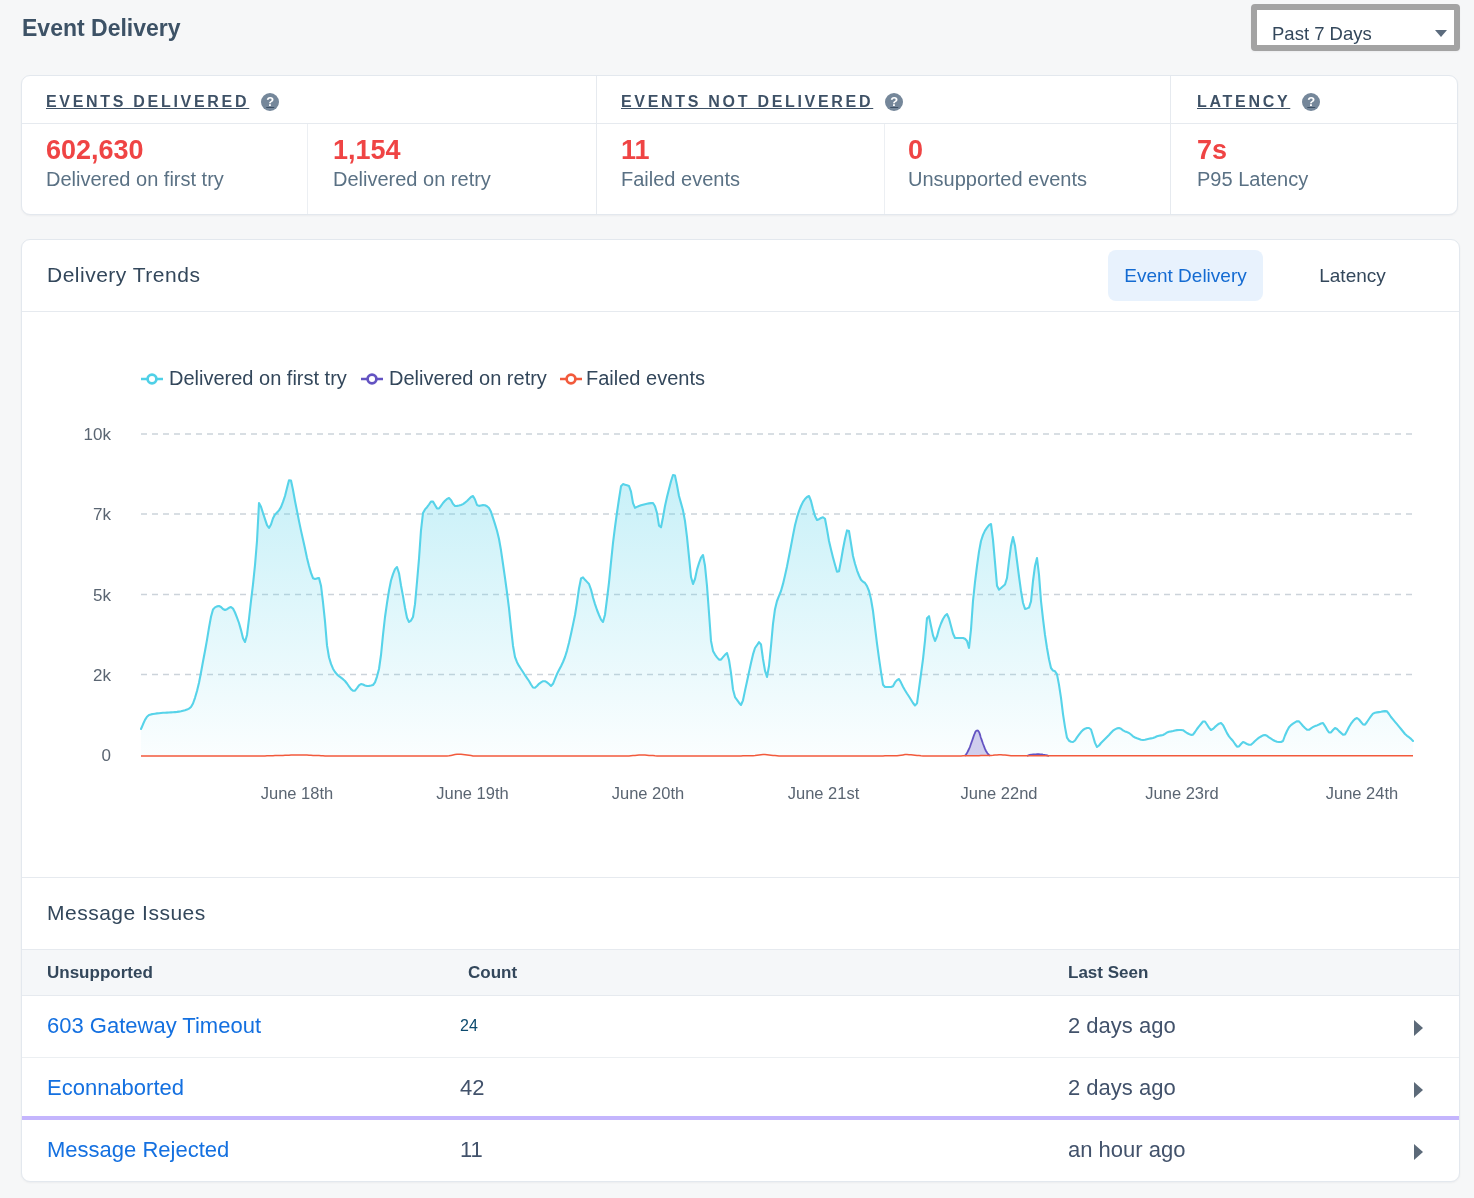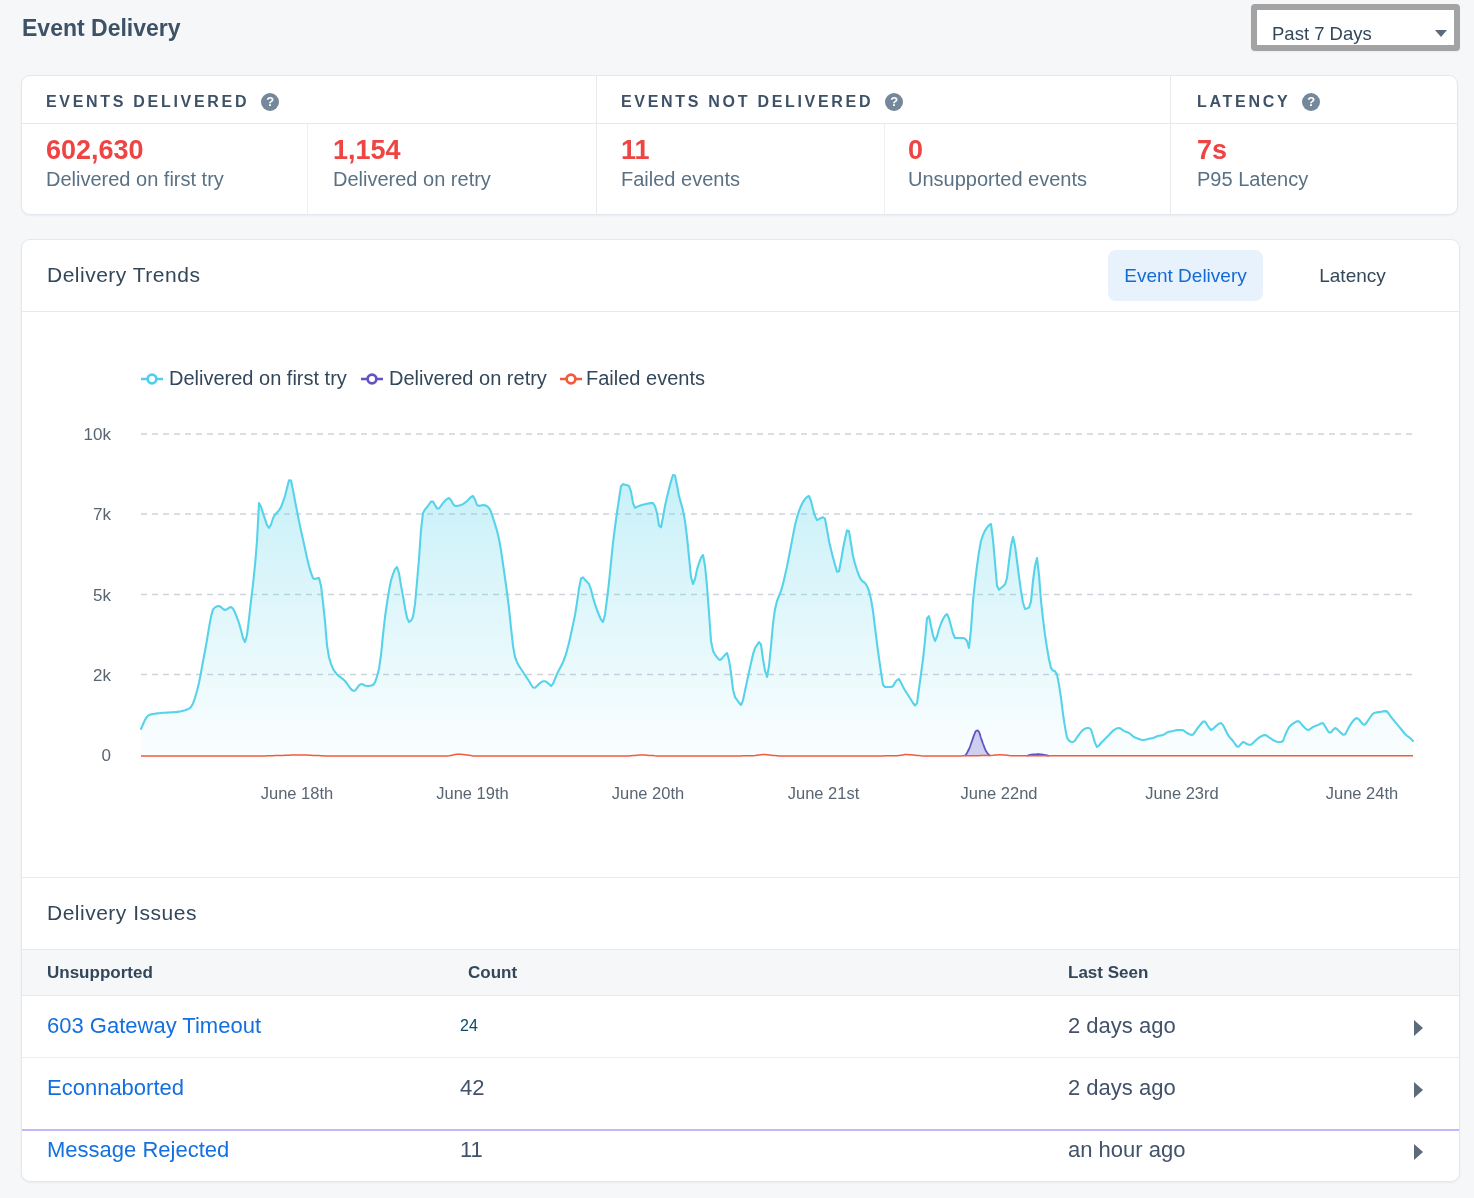--- a/index.html
+++ b/index.html
@@ -2,21 +2,21 @@
 <html><head>
 <meta charset="utf-8">
 <style>
 * { margin:0; padding:0; box-sizing:border-box; }
 html,body { width:1474px; height:1198px; background:#f6f7f8; font-family:"Liberation Sans",sans-serif; overflow:hidden; }
 .abs { position:absolute; }
 #page { position:relative; width:1474px; height:1198px; }
 .card { position:absolute; background:#fff; border:1px solid #e3e8ee; border-radius:9px; box-shadow:0 1px 2px rgba(33,43,54,.05); }
 .vline { position:absolute; width:1px; background:#e6eaef; }
 .hline { position:absolute; height:1px; background:#e6eaef; }
-.seclabel { font-size:16px; font-weight:700; letter-spacing:2.7px; color:#3e5166; display:flex; align-items:flex-start; }
+.seclabel { font-size:16px; font-weight:700; letter-spacing:2.7px; color:#3e5166; display:flex; align-items:flex-start;text-decoration:underline; }
 .qicon { display:inline-block; width:18px; height:18px; border-radius:50%; background:#75879a; color:#fff; font-size:13px; font-weight:700; text-align:center; line-height:18px; letter-spacing:0; margin-left:12px; }
 .statval { font-size:27px; font-weight:700; color:#ef4444; line-height:27px; }
 .statsub { font-size:20px; line-height:21px; color:#5a7184; margin-top:5px; }
 </style>
 </head>
 <body>
 <div id="page">
 
   <div class="abs" style="left:22px; top:15px; font-size:23px; font-weight:700; color:#3d5266;">Event Delivery</div>
 
@@ -107,32 +107,32 @@
       </g>
 
       <path d="M119.0 418.0L121.0 413.3L123.0 408.9L125.0 405.7L127.0 404.0L129.0 403.4L131.0 403.0L133.0 402.7L135.0 402.4L137.0 402.2L139.0 402.0L141.0 401.8L143.0 401.7L145.0 401.6L147.0 401.5L149.0 401.4L151.0 401.3L153.0 401.1L155.0 400.9L157.0 400.6L159.0 400.3L161.0 399.8L163.0 399.3L165.0 398.6L167.0 397.6L169.0 396.0L171.0 392.5L173.0 386.8L175.0 380.0L177.0 371.7L179.0 361.5L181.0 350.5L183.0 340.0L185.0 328.9L187.0 316.7L189.0 305.8L191.0 298.5L193.0 296.4L195.0 295.4L197.0 295.0L199.0 296.0L201.0 298.0L203.0 299.0L205.0 298.2L207.0 296.8L209.0 296.0L211.0 297.6L213.0 301.5L215.0 306.7L217.0 312.0L219.0 319.1L221.0 327.2L223.0 331.0L225.0 324.0L227.0 307.8L229.0 290.0L231.0 273.4L233.0 254.2L235.0 230.0L237.0 192.0L239.0 195.8L241.0 202.0L243.0 208.1L245.0 214.2L247.0 217.0L249.0 213.5L251.0 207.3L253.0 203.6L255.0 201.5L257.0 199.4L259.0 196.1L261.0 190.9L263.0 185.0L265.0 176.9L267.0 169.3L269.0 169.5L271.0 178.9L273.0 190.0L275.0 199.9L277.0 210.1L279.0 219.6L281.0 228.6L283.0 237.6L285.0 247.0L287.0 255.0L289.0 261.9L291.0 267.2L293.0 267.9L295.0 267.4L297.0 267.0L299.0 274.7L301.0 291.3L303.0 310.3L305.0 334.4L307.0 346.2L309.0 352.9L311.0 357.7L313.0 361.0L315.0 363.4L317.0 365.2L319.0 366.7L321.0 368.2L323.0 370.0L325.0 372.5L327.0 375.4L329.0 378.1L331.0 379.8L333.0 379.6L335.0 377.2L337.0 374.4L339.0 373.0L341.0 373.5L343.0 374.5L345.0 375.0L347.0 374.9L349.0 374.5L351.0 374.0L353.0 371.4L355.0 365.6L357.0 358.0L359.0 344.0L361.0 323.8L363.0 306.0L365.0 292.2L367.0 279.5L369.0 269.5L371.0 263.1L373.0 258.1L375.0 256.0L377.0 262.2L379.0 274.5L381.0 285.1L383.0 296.7L385.0 306.7L387.0 311.0L389.0 309.6L391.0 306.0L393.0 293.2L395.0 271.0L397.0 247.8L399.0 219.3L401.0 202.0L403.0 198.4L405.0 196.2L407.0 193.5L409.0 190.5L411.0 190.6L413.0 194.0L415.0 197.4L417.0 197.5L419.0 194.8L421.0 192.0L423.0 189.8L425.0 187.9L427.0 187.0L429.0 189.1L431.0 192.9L433.0 195.0L435.0 194.9L437.0 194.5L439.0 194.0L441.0 193.1L443.0 191.6L445.0 190.0L447.0 188.0L449.0 186.0L451.0 185.0L453.0 188.5L455.0 194.0L457.0 194.9L459.0 194.5L461.0 194.1L463.0 194.2L465.0 195.2L467.0 197.0L469.0 200.8L471.0 206.9L473.0 213.1L475.0 219.8L477.0 228.0L479.0 239.3L481.0 253.0L483.0 266.9L485.0 281.5L487.0 297.4L489.0 316.6L491.0 334.7L493.0 346.0L495.0 351.2L497.0 354.9L499.0 358.0L501.0 361.0L503.0 364.2L505.0 367.1L507.0 370.0L509.0 373.5L511.0 376.5L513.0 376.7L515.0 375.0L517.0 372.8L519.0 371.3L521.0 370.2L523.0 370.2L525.0 371.4L527.0 373.0L529.0 375.0L531.0 372.8L533.0 367.9L535.0 363.0L537.0 359.1L539.0 355.2L541.0 351.0L543.0 346.0L545.0 339.6L547.0 331.8L549.0 323.0L551.0 313.6L553.0 304.0L555.0 291.6L557.0 277.5L559.0 267.5L561.0 266.4L563.0 268.8L565.0 270.9L567.0 273.0L569.0 278.6L571.0 286.5L573.0 293.1L575.0 299.0L577.0 304.0L579.0 308.6L581.0 311.0L583.0 303.7L585.0 288.0L587.0 271.5L589.0 251.3L591.0 232.0L593.0 216.0L595.0 201.5L597.0 188.0L599.0 175.3L601.0 173.1L603.0 173.7L605.0 174.3L607.0 175.0L609.0 180.6L611.0 192.1L613.0 196.8L615.0 195.9L617.0 195.0L619.0 194.3L621.0 193.7L623.0 193.2L625.0 192.8L627.0 192.4L629.0 192.1L631.0 192.0L633.0 195.3L635.0 202.0L637.0 214.6L639.0 216.3L641.0 206.3L643.0 195.0L645.0 186.1L647.0 178.0L649.0 170.2L651.0 164.0L653.0 164.6L655.0 174.3L657.0 185.0L659.0 192.1L661.0 199.4L663.0 210.1L665.0 226.1L667.0 245.9L669.0 266.0L671.0 273.0L673.0 268.0L675.0 258.6L677.0 252.1L679.0 246.6L681.0 244.0L683.0 254.8L685.0 275.0L687.0 302.0L689.0 329.9L691.0 339.9L693.0 343.6L695.0 346.4L697.0 348.6L699.0 348.6L701.0 346.2L703.0 343.8L705.0 342.0L707.0 349.0L709.0 362.0L711.0 378.5L713.0 386.1L715.0 388.8L717.0 391.7L719.0 394.0L721.0 389.3L723.0 379.6L725.0 370.6L727.0 361.1L729.0 352.0L731.0 343.4L733.0 337.0L735.0 334.2L737.0 331.1L739.0 333.5L741.0 348.0L743.0 359.6L745.0 366.0L747.0 355.0L749.0 335.0L751.0 312.9L753.0 298.2L755.0 290.0L757.0 284.9L759.0 280.0L761.0 272.9L763.0 264.4L765.0 255.4L767.0 245.3L769.0 235.0L771.0 224.4L773.0 214.2L775.0 206.4L777.0 200.1L779.0 195.0L781.0 190.9L783.0 188.0L785.0 186.0L787.0 185.0L789.0 190.0L791.0 198.0L793.0 205.0L795.0 209.0L797.0 208.2L799.0 207.0L801.0 206.2L803.0 207.8L805.0 218.4L807.0 230.0L809.0 238.5L811.0 246.4L813.0 253.8L815.0 260.8L817.0 260.2L819.0 249.6L821.0 238.0L823.0 227.8L825.0 219.4L827.0 220.1L829.0 232.5L831.0 245.0L833.0 252.8L835.0 259.3L837.0 264.5L839.0 268.7L841.0 270.7L843.0 272.0L845.0 275.1L847.0 280.0L849.0 288.3L851.0 300.0L853.0 316.5L855.0 332.7L857.0 347.4L859.0 361.0L861.0 373.7L863.0 376.0L865.0 376.0L867.0 376.0L869.0 376.0L871.0 375.2L873.0 371.4L875.0 369.1L877.0 368.0L879.0 371.6L881.0 375.8L883.0 379.3L885.0 382.5L887.0 385.5L889.0 388.7L891.0 392.0L893.0 394.5L895.0 392.4L897.0 377.7L899.0 363.0L901.0 348.1L903.0 329.6L905.0 307.2L907.0 305.2L909.0 315.0L911.0 324.4L913.0 330.0L915.0 325.4L917.0 318.0L919.0 312.5L921.0 308.0L923.0 304.7L925.0 303.0L927.0 307.5L929.0 315.0L931.0 322.5L933.0 327.0L935.0 327.0L937.0 327.0L939.0 327.0L941.0 327.0L943.0 327.8L945.0 330.0L947.0 337.0L949.0 318.5L951.0 290.0L953.0 271.1L955.0 255.0L957.0 240.6L959.0 230.0L961.0 223.9L963.0 219.6L965.0 216.6L967.0 214.1L969.0 213.0L971.0 228.8L973.0 251.3L975.0 274.7L977.0 278.7L979.0 277.0L981.0 275.2L983.0 273.5L985.0 267.0L987.0 250.0L989.0 234.7L991.0 226.0L993.0 234.7L995.0 250.0L997.0 265.5L999.0 280.0L1001.0 291.8L1003.0 298.0L1005.0 297.4L1007.0 296.6L1009.0 290.4L1011.0 270.0L1013.0 255.0L1015.0 247.0L1017.0 263.9L1019.0 290.0L1021.0 307.8L1023.0 323.9L1025.0 337.0L1027.0 348.3L1029.0 357.0L1031.0 359.6L1033.0 360.3L1035.0 363.4L1037.0 373.9L1039.0 386.9L1041.0 403.1L1043.0 416.1L1045.0 426.7L1047.0 429.7L1049.0 430.7L1051.0 431.0L1053.0 429.5L1055.0 426.4L1057.0 423.7L1059.0 421.0L1061.0 419.0L1063.0 417.7L1065.0 417.0L1067.0 417.0L1069.0 418.5L1071.0 425.0L1073.0 431.9L1075.0 436.0L1077.0 434.5L1079.0 432.0L1081.0 430.0L1083.0 428.0L1085.0 426.0L1087.0 424.0L1089.0 421.8L1091.0 419.7L1093.0 418.4L1095.0 417.4L1097.0 417.0L1099.0 417.8L1101.0 419.4L1103.0 420.4L1105.0 421.1L1107.0 422.0L1109.0 423.5L1111.0 425.3L1113.0 426.5L1115.0 427.3L1117.0 428.0L1119.0 428.7L1121.0 429.0L1123.0 428.7L1125.0 428.2L1127.0 427.8L1129.0 427.4L1131.0 427.0L1133.0 426.2L1135.0 425.3L1137.0 424.8L1139.0 424.4L1141.0 424.0L1143.0 422.9L1145.0 421.5L1147.0 420.7L1149.0 420.4L1151.0 420.0L1153.0 419.5L1155.0 419.1L1157.0 419.0L1159.0 419.0L1161.0 419.2L1163.0 420.6L1165.0 422.0L1167.0 423.0L1169.0 423.9L1171.0 423.6L1173.0 421.0L1175.0 418.0L1177.0 415.4L1179.0 413.0L1181.0 410.5L1183.0 410.5L1185.0 413.5L1187.0 416.6L1189.0 419.0L1191.0 417.9L1193.0 415.9L1195.0 414.2L1197.0 412.7L1199.0 412.0L1201.0 414.1L1203.0 418.0L1205.0 422.1L1207.0 425.4L1209.0 427.8L1211.0 430.0L1213.0 433.0L1215.0 435.6L1217.0 435.4L1219.0 433.0L1221.0 431.0L1223.0 431.8L1225.0 433.0L1227.0 433.8L1229.0 433.7L1231.0 432.0L1233.0 430.0L1235.0 428.3L1237.0 426.6L1239.0 425.5L1241.0 424.4L1243.0 424.0L1245.0 424.8L1247.0 426.3L1249.0 427.6L1251.0 429.0L1253.0 430.0L1255.0 430.7L1257.0 431.0L1259.0 431.0L1261.0 430.0L1263.0 424.5L1265.0 420.0L1267.0 416.3L1269.0 414.1L1271.0 412.6L1273.0 411.3L1275.0 410.2L1277.0 410.4L1279.0 412.6L1281.0 415.0L1283.0 417.0L1285.0 418.7L1287.0 418.8L1289.0 417.4L1291.0 416.0L1293.0 415.1L1295.0 414.4L1297.0 413.5L1299.0 412.5L1301.0 412.0L1303.0 415.1L1305.0 418.6L1307.0 421.5L1309.0 421.4L1311.0 419.0L1313.0 417.0L1315.0 418.0L1317.0 420.1L1319.0 421.9L1321.0 423.7L1323.0 423.4L1325.0 419.9L1327.0 416.0L1329.0 412.7L1331.0 410.0L1333.0 408.0L1335.0 407.0L1337.0 408.5L1339.0 411.0L1341.0 413.4L1343.0 413.6L1345.0 411.0L1347.0 408.0L1349.0 405.2L1351.0 402.6L1353.0 401.7L1355.0 401.4L1357.0 401.1L1359.0 400.8L1361.0 400.4L1363.0 400.1L1365.0 400.4L1367.0 403.0L1369.0 406.0L1371.0 408.4L1373.0 410.8L1375.0 413.2L1377.0 415.6L1379.0 418.0L1381.0 420.5L1383.0 423.0L1385.0 424.8L1387.0 426.2L1389.0 427.9L1391.0 430.0L1391.0 444L119.0 444Z" fill="url(#cg)"></path>
       <path d="M943.0 444.8L943.5 444.2L944.0 443.5L944.5 442.7L945.0 441.9L945.5 441.0L946.0 440.0L946.5 439.0L947.0 438.0L947.5 436.9L948.0 435.6L948.5 434.2L949.0 432.8L949.5 431.4L950.0 430.0L950.5 428.6L951.0 427.1L951.5 425.6L952.0 424.2L952.5 423.0L953.0 421.8L953.5 420.6L954.0 420.0L954.5 419.7L955.0 419.6L955.5 419.5L956.0 419.7L956.5 420.3L957.0 421.0L957.5 422.1L958.0 423.6L958.5 425.4L959.0 427.0L959.5 428.4L960.0 429.9L960.5 431.3L961.0 432.7L961.5 434.0L962.0 435.3L962.5 436.6L963.0 437.9L963.5 439.0L964.0 440.0L964.5 440.8L965.0 441.6L965.5 442.3L966.0 442.9L966.5 443.5L967.0 444.0L967.5 444.4L968.0 444.8L968.0 444.8L943.0 444.8Z" fill="#6353c2" fill-opacity="0.28"></path>
       <path d="M943.0 444.8L943.5 444.2L944.0 443.5L944.5 442.7L945.0 441.9L945.5 441.0L946.0 440.0L946.5 439.0L947.0 438.0L947.5 436.9L948.0 435.6L948.5 434.2L949.0 432.8L949.5 431.4L950.0 430.0L950.5 428.6L951.0 427.1L951.5 425.6L952.0 424.2L952.5 423.0L953.0 421.8L953.5 420.6L954.0 420.0L954.5 419.7L955.0 419.6L955.5 419.5L956.0 419.7L956.5 420.3L957.0 421.0L957.5 422.1L958.0 423.6L958.5 425.4L959.0 427.0L959.5 428.4L960.0 429.9L960.5 431.3L961.0 432.7L961.5 434.0L962.0 435.3L962.5 436.6L963.0 437.9L963.5 439.0L964.0 440.0L964.5 440.8L965.0 441.6L965.5 442.3L966.0 442.9L966.5 443.5L967.0 444.0L967.5 444.4L968.0 444.8 M1005.0 444.8L1006.0 444.5L1007.0 444.2L1008.0 443.9L1009.0 443.7L1010.0 443.6L1011.0 443.5L1012.0 443.4L1013.0 443.3L1014.0 443.3L1015.0 443.2L1016.0 443.2L1017.0 443.2L1018.0 443.3L1019.0 443.4L1020.0 443.5L1021.0 443.7L1022.0 443.8L1023.0 444.0L1024.0 444.1L1025.0 444.3L1026.0 444.6L1027.0 444.8" fill="none" stroke="#6353c2" stroke-width="1.8" stroke-linejoin="round"></path>
       <path d="M119.0 445.0L121.0 445.0L123.0 445.0L125.0 445.0L127.0 445.0L129.0 445.0L131.0 445.0L133.0 445.0L135.0 445.0L137.0 445.0L139.0 445.0L141.0 445.0L143.0 445.0L145.0 445.0L147.0 445.0L149.0 445.0L151.0 445.0L153.0 445.0L155.0 445.0L157.0 445.0L159.0 445.0L161.0 445.0L163.0 445.0L165.0 445.0L167.0 445.0L169.0 445.0L171.0 445.0L173.0 445.0L175.0 445.0L177.0 445.0L179.0 445.0L181.0 445.0L183.0 445.0L185.0 445.0L187.0 445.0L189.0 445.0L191.0 445.0L193.0 445.0L195.0 445.0L197.0 445.0L199.0 445.0L201.0 445.0L203.0 445.0L205.0 445.0L207.0 445.0L209.0 445.0L211.0 445.0L213.0 445.0L215.0 445.0L217.0 445.0L219.0 445.0L221.0 445.0L223.0 445.0L225.0 445.0L227.0 445.0L229.0 445.0L231.0 445.0L233.0 445.0L235.0 445.0L237.0 445.0L239.0 445.0L241.0 444.9L243.0 444.9L245.0 444.8L247.0 444.8L249.0 444.7L251.0 444.7L253.0 444.6L255.0 444.5L257.0 444.5L259.0 444.4L261.0 444.4L263.0 444.3L265.0 444.2L267.0 444.2L269.0 444.1L271.0 444.1L273.0 444.0L275.0 444.0L277.0 444.0L279.0 444.0L281.0 444.0L283.0 444.0L285.0 444.1L287.0 444.2L289.0 444.3L291.0 444.4L293.0 444.5L295.0 444.5L297.0 444.6L299.0 444.7L301.0 444.8L303.0 444.9L305.0 445.0L307.0 445.0L309.0 445.0L311.0 445.0L313.0 445.0L315.0 445.0L317.0 445.0L319.0 445.0L321.0 445.0L323.0 445.0L325.0 445.0L327.0 445.0L329.0 445.0L331.0 445.0L333.0 445.0L335.0 445.0L337.0 445.0L339.0 445.0L341.0 445.0L343.0 445.0L345.0 445.0L347.0 445.0L349.0 445.0L351.0 445.0L353.0 445.0L355.0 445.0L357.0 445.0L359.0 445.0L361.0 445.0L363.0 445.0L365.0 445.0L367.0 445.0L369.0 445.0L371.0 445.0L373.0 445.0L375.0 445.0L377.0 445.0L379.0 445.0L381.0 445.0L383.0 445.0L385.0 445.0L387.0 445.0L389.0 445.0L391.0 445.0L393.0 445.0L395.0 445.0L397.0 445.0L399.0 445.0L401.0 445.0L403.0 445.0L405.0 445.0L407.0 445.0L409.0 445.0L411.0 445.0L413.0 445.0L415.0 445.0L417.0 445.0L419.0 445.0L421.0 445.0L423.0 445.0L425.0 445.0L427.0 444.8L429.0 444.4L431.0 444.0L433.0 443.6L435.0 443.3L437.0 443.2L439.0 443.3L441.0 443.5L443.0 443.7L445.0 444.0L447.0 444.3L449.0 444.6L451.0 444.9L453.0 445.0L455.0 445.0L457.0 445.0L459.0 445.0L461.0 445.0L463.0 445.0L465.0 445.0L467.0 445.0L469.0 445.0L471.0 445.0L473.0 445.0L475.0 445.0L477.0 445.0L479.0 445.0L481.0 445.0L483.0 445.0L485.0 445.0L487.0 445.0L489.0 445.0L491.0 445.0L493.0 445.0L495.0 445.0L497.0 445.0L499.0 445.0L501.0 445.0L503.0 445.0L505.0 445.0L507.0 445.0L509.0 445.0L511.0 445.0L513.0 445.0L515.0 445.0L517.0 445.0L519.0 445.0L521.0 445.0L523.0 445.0L525.0 445.0L527.0 445.0L529.0 445.0L531.0 445.0L533.0 445.0L535.0 445.0L537.0 445.0L539.0 445.0L541.0 445.0L543.0 445.0L545.0 445.0L547.0 445.0L549.0 445.0L551.0 445.0L553.0 445.0L555.0 445.0L557.0 445.0L559.0 445.0L561.0 445.0L563.0 445.0L565.0 445.0L567.0 445.0L569.0 445.0L571.0 445.0L573.0 445.0L575.0 445.0L577.0 445.0L579.0 445.0L581.0 445.0L583.0 445.0L585.0 445.0L587.0 445.0L589.0 445.0L591.0 445.0L593.0 445.0L595.0 445.0L597.0 445.0L599.0 445.0L601.0 445.0L603.0 445.0L605.0 445.0L607.0 444.9L609.0 444.7L611.0 444.5L613.0 444.4L615.0 444.2L617.0 444.0L619.0 444.0L621.0 444.0L623.0 444.1L625.0 444.2L627.0 444.4L629.0 444.5L631.0 444.6L633.0 444.8L635.0 444.9L637.0 445.0L639.0 445.0L641.0 445.0L643.0 445.0L645.0 445.0L647.0 445.0L649.0 445.0L651.0 445.0L653.0 445.0L655.0 445.0L657.0 445.0L659.0 445.0L661.0 445.0L663.0 445.0L665.0 445.0L667.0 445.0L669.0 445.0L671.0 445.0L673.0 445.0L675.0 445.0L677.0 445.0L679.0 445.0L681.0 445.0L683.0 445.0L685.0 445.0L687.0 445.0L689.0 445.0L691.0 444.9L693.0 444.9L695.0 444.9L697.0 444.9L699.0 444.9L701.0 444.9L703.0 444.9L705.0 444.9L707.0 444.9L709.0 444.9L711.0 444.9L713.0 444.9L715.0 444.9L717.0 444.9L719.0 444.9L721.0 444.8L723.0 444.8L725.0 444.8L727.0 444.8L729.0 444.8L731.0 444.7L733.0 444.5L735.0 444.2L737.0 443.9L739.0 443.7L741.0 443.6L743.0 443.6L745.0 443.8L747.0 444.0L749.0 444.2L751.0 444.4L753.0 444.6L755.0 444.8L757.0 445.0L759.0 445.0L761.0 445.0L763.0 445.0L765.0 445.0L767.0 445.0L769.0 445.0L771.0 445.0L773.0 445.0L775.0 445.0L777.0 445.0L779.0 445.0L781.0 445.0L783.0 445.0L785.0 445.0L787.0 445.0L789.0 445.0L791.0 445.0L793.0 445.0L795.0 445.0L797.0 445.0L799.0 445.0L801.0 445.0L803.0 445.0L805.0 445.0L807.0 445.0L809.0 445.0L811.0 445.0L813.0 445.0L815.0 445.0L817.0 445.0L819.0 445.0L821.0 445.0L823.0 445.0L825.0 445.0L827.0 445.0L829.0 444.9L831.0 444.9L833.0 444.9L835.0 444.9L837.0 444.9L839.0 444.9L841.0 444.9L843.0 444.9L845.0 444.9L847.0 444.9L849.0 444.9L851.0 444.9L853.0 444.9L855.0 444.9L857.0 444.9L859.0 444.9L861.0 444.9L863.0 444.8L865.0 444.8L867.0 444.8L869.0 444.8L871.0 444.8L873.0 444.8L875.0 444.8L877.0 444.5L879.0 444.2L881.0 443.9L883.0 443.6L885.0 443.6L887.0 443.7L889.0 443.8L891.0 444.0L893.0 444.2L895.0 444.4L897.0 444.6L899.0 444.8L901.0 444.9L903.0 445.0L905.0 445.0L907.0 445.0L909.0 445.0L911.0 445.0L913.0 445.0L915.0 445.0L917.0 445.0L919.0 445.0L921.0 445.0L923.0 445.0L925.0 444.9L927.0 444.9L929.0 444.9L931.0 444.9L933.0 444.9L935.0 444.9L937.0 444.9L939.0 444.9L941.0 444.8L943.0 444.8L945.0 444.8L947.0 444.8L949.0 444.8L951.0 444.7L953.0 444.7L955.0 444.7L957.0 444.7L959.0 444.6L961.0 444.6L963.0 444.6L965.0 444.5L967.0 444.5L969.0 444.4L971.0 444.3L973.0 444.1L975.0 444.0L977.0 443.8L979.0 443.8L981.0 443.9L983.0 444.1L985.0 444.3L987.0 444.5L989.0 444.7L991.0 444.8L993.0 444.8L995.0 444.8L997.0 444.8L999.0 444.8L1001.0 444.8L1003.0 444.8L1005.0 444.8L1007.0 444.8L1009.0 444.8L1011.0 444.8L1013.0 444.8L1015.0 444.8L1017.0 444.8L1019.0 444.8L1021.0 444.8L1023.0 444.8L1025.0 444.8L1027.0 444.8L1029.0 444.8L1031.0 444.8L1033.0 444.8L1035.0 444.8L1037.0 444.8L1039.0 444.8L1041.0 444.8L1043.0 444.8L1045.0 444.8L1047.0 444.8L1049.0 444.8L1051.0 444.8L1053.0 444.8L1055.0 444.8L1057.0 444.8L1059.0 444.8L1061.0 444.8L1063.0 444.8L1065.0 444.8L1067.0 444.8L1069.0 444.8L1071.0 444.8L1073.0 444.8L1075.0 444.8L1077.0 444.8L1079.0 444.8L1081.0 444.8L1083.0 444.8L1085.0 444.8L1087.0 444.8L1089.0 444.8L1091.0 444.8L1093.0 444.8L1095.0 444.8L1097.0 444.8L1099.0 444.8L1101.0 444.8L1103.0 444.8L1105.0 444.8L1107.0 444.8L1109.0 444.8L1111.0 444.8L1113.0 444.8L1115.0 444.8L1117.0 444.8L1119.0 444.8L1121.0 444.8L1123.0 444.8L1125.0 444.8L1127.0 444.8L1129.0 444.8L1131.0 444.8L1133.0 444.8L1135.0 444.8L1137.0 444.8L1139.0 444.8L1141.0 444.8L1143.0 444.8L1145.0 444.8L1147.0 444.8L1149.0 444.8L1151.0 444.8L1153.0 444.8L1155.0 444.8L1157.0 444.8L1159.0 444.8L1161.0 444.8L1163.0 444.8L1165.0 444.8L1167.0 444.8L1169.0 444.8L1171.0 444.8L1173.0 444.8L1175.0 444.8L1177.0 444.8L1179.0 444.8L1181.0 444.8L1183.0 444.8L1185.0 444.8L1187.0 444.8L1189.0 444.8L1191.0 444.8L1193.0 444.8L1195.0 444.8L1197.0 444.8L1199.0 444.8L1201.0 444.8L1203.0 444.8L1205.0 444.8L1207.0 444.8L1209.0 444.8L1211.0 444.8L1213.0 444.8L1215.0 444.8L1217.0 444.8L1219.0 444.8L1221.0 444.8L1223.0 444.8L1225.0 444.8L1227.0 444.8L1229.0 444.8L1231.0 444.8L1233.0 444.8L1235.0 444.8L1237.0 444.8L1239.0 444.8L1241.0 444.8L1243.0 444.8L1245.0 444.8L1247.0 444.8L1249.0 444.8L1251.0 444.8L1253.0 444.8L1255.0 444.8L1257.0 444.8L1259.0 444.8L1261.0 444.8L1263.0 444.8L1265.0 444.8L1267.0 444.8L1269.0 444.8L1271.0 444.8L1273.0 444.8L1275.0 444.8L1277.0 444.8L1279.0 444.8L1281.0 444.8L1283.0 444.8L1285.0 444.8L1287.0 444.8L1289.0 444.8L1291.0 444.8L1293.0 444.8L1295.0 444.8L1297.0 444.8L1299.0 444.8L1301.0 444.8L1303.0 444.8L1305.0 444.8L1307.0 444.8L1309.0 444.8L1311.0 444.8L1313.0 444.8L1315.0 444.8L1317.0 444.8L1319.0 444.8L1321.0 444.8L1323.0 444.8L1325.0 444.8L1327.0 444.8L1329.0 444.8L1331.0 444.8L1333.0 444.8L1335.0 444.8L1337.0 444.8L1339.0 444.8L1341.0 444.8L1343.0 444.8L1345.0 444.8L1347.0 444.8L1349.0 444.8L1351.0 444.8L1353.0 444.8L1355.0 444.8L1357.0 444.8L1359.0 444.8L1361.0 444.8L1363.0 444.8L1365.0 444.8L1367.0 444.8L1369.0 444.8L1371.0 444.8L1373.0 444.8L1375.0 444.8L1377.0 444.8L1379.0 444.8L1381.0 444.8L1383.0 444.8L1385.0 444.8L1387.0 444.8L1389.0 444.8L1391.0 444.8" fill="none" stroke="#f25a3c" stroke-width="1.5" stroke-linejoin="round"></path>
       <path d="M119.0 418.0L121.0 413.3L123.0 408.9L125.0 405.7L127.0 404.0L129.0 403.4L131.0 403.0L133.0 402.7L135.0 402.4L137.0 402.2L139.0 402.0L141.0 401.8L143.0 401.7L145.0 401.6L147.0 401.5L149.0 401.4L151.0 401.3L153.0 401.1L155.0 400.9L157.0 400.6L159.0 400.3L161.0 399.8L163.0 399.3L165.0 398.6L167.0 397.6L169.0 396.0L171.0 392.5L173.0 386.8L175.0 380.0L177.0 371.7L179.0 361.5L181.0 350.5L183.0 340.0L185.0 328.9L187.0 316.7L189.0 305.8L191.0 298.5L193.0 296.4L195.0 295.4L197.0 295.0L199.0 296.0L201.0 298.0L203.0 299.0L205.0 298.2L207.0 296.8L209.0 296.0L211.0 297.6L213.0 301.5L215.0 306.7L217.0 312.0L219.0 319.1L221.0 327.2L223.0 331.0L225.0 324.0L227.0 307.8L229.0 290.0L231.0 273.4L233.0 254.2L235.0 230.0L237.0 192.0L239.0 195.8L241.0 202.0L243.0 208.1L245.0 214.2L247.0 217.0L249.0 213.5L251.0 207.3L253.0 203.6L255.0 201.5L257.0 199.4L259.0 196.1L261.0 190.9L263.0 185.0L265.0 176.9L267.0 169.3L269.0 169.5L271.0 178.9L273.0 190.0L275.0 199.9L277.0 210.1L279.0 219.6L281.0 228.6L283.0 237.6L285.0 247.0L287.0 255.0L289.0 261.9L291.0 267.2L293.0 267.9L295.0 267.4L297.0 267.0L299.0 274.7L301.0 291.3L303.0 310.3L305.0 334.4L307.0 346.2L309.0 352.9L311.0 357.7L313.0 361.0L315.0 363.4L317.0 365.2L319.0 366.7L321.0 368.2L323.0 370.0L325.0 372.5L327.0 375.4L329.0 378.1L331.0 379.8L333.0 379.6L335.0 377.2L337.0 374.4L339.0 373.0L341.0 373.5L343.0 374.5L345.0 375.0L347.0 374.9L349.0 374.5L351.0 374.0L353.0 371.4L355.0 365.6L357.0 358.0L359.0 344.0L361.0 323.8L363.0 306.0L365.0 292.2L367.0 279.5L369.0 269.5L371.0 263.1L373.0 258.1L375.0 256.0L377.0 262.2L379.0 274.5L381.0 285.1L383.0 296.7L385.0 306.7L387.0 311.0L389.0 309.6L391.0 306.0L393.0 293.2L395.0 271.0L397.0 247.8L399.0 219.3L401.0 202.0L403.0 198.4L405.0 196.2L407.0 193.5L409.0 190.5L411.0 190.6L413.0 194.0L415.0 197.4L417.0 197.5L419.0 194.8L421.0 192.0L423.0 189.8L425.0 187.9L427.0 187.0L429.0 189.1L431.0 192.9L433.0 195.0L435.0 194.9L437.0 194.5L439.0 194.0L441.0 193.1L443.0 191.6L445.0 190.0L447.0 188.0L449.0 186.0L451.0 185.0L453.0 188.5L455.0 194.0L457.0 194.9L459.0 194.5L461.0 194.1L463.0 194.2L465.0 195.2L467.0 197.0L469.0 200.8L471.0 206.9L473.0 213.1L475.0 219.8L477.0 228.0L479.0 239.3L481.0 253.0L483.0 266.9L485.0 281.5L487.0 297.4L489.0 316.6L491.0 334.7L493.0 346.0L495.0 351.2L497.0 354.9L499.0 358.0L501.0 361.0L503.0 364.2L505.0 367.1L507.0 370.0L509.0 373.5L511.0 376.5L513.0 376.7L515.0 375.0L517.0 372.8L519.0 371.3L521.0 370.2L523.0 370.2L525.0 371.4L527.0 373.0L529.0 375.0L531.0 372.8L533.0 367.9L535.0 363.0L537.0 359.1L539.0 355.2L541.0 351.0L543.0 346.0L545.0 339.6L547.0 331.8L549.0 323.0L551.0 313.6L553.0 304.0L555.0 291.6L557.0 277.5L559.0 267.5L561.0 266.4L563.0 268.8L565.0 270.9L567.0 273.0L569.0 278.6L571.0 286.5L573.0 293.1L575.0 299.0L577.0 304.0L579.0 308.6L581.0 311.0L583.0 303.7L585.0 288.0L587.0 271.5L589.0 251.3L591.0 232.0L593.0 216.0L595.0 201.5L597.0 188.0L599.0 175.3L601.0 173.1L603.0 173.7L605.0 174.3L607.0 175.0L609.0 180.6L611.0 192.1L613.0 196.8L615.0 195.9L617.0 195.0L619.0 194.3L621.0 193.7L623.0 193.2L625.0 192.8L627.0 192.4L629.0 192.1L631.0 192.0L633.0 195.3L635.0 202.0L637.0 214.6L639.0 216.3L641.0 206.3L643.0 195.0L645.0 186.1L647.0 178.0L649.0 170.2L651.0 164.0L653.0 164.6L655.0 174.3L657.0 185.0L659.0 192.1L661.0 199.4L663.0 210.1L665.0 226.1L667.0 245.9L669.0 266.0L671.0 273.0L673.0 268.0L675.0 258.6L677.0 252.1L679.0 246.6L681.0 244.0L683.0 254.8L685.0 275.0L687.0 302.0L689.0 329.9L691.0 339.9L693.0 343.6L695.0 346.4L697.0 348.6L699.0 348.6L701.0 346.2L703.0 343.8L705.0 342.0L707.0 349.0L709.0 362.0L711.0 378.5L713.0 386.1L715.0 388.8L717.0 391.7L719.0 394.0L721.0 389.3L723.0 379.6L725.0 370.6L727.0 361.1L729.0 352.0L731.0 343.4L733.0 337.0L735.0 334.2L737.0 331.1L739.0 333.5L741.0 348.0L743.0 359.6L745.0 366.0L747.0 355.0L749.0 335.0L751.0 312.9L753.0 298.2L755.0 290.0L757.0 284.9L759.0 280.0L761.0 272.9L763.0 264.4L765.0 255.4L767.0 245.3L769.0 235.0L771.0 224.4L773.0 214.2L775.0 206.4L777.0 200.1L779.0 195.0L781.0 190.9L783.0 188.0L785.0 186.0L787.0 185.0L789.0 190.0L791.0 198.0L793.0 205.0L795.0 209.0L797.0 208.2L799.0 207.0L801.0 206.2L803.0 207.8L805.0 218.4L807.0 230.0L809.0 238.5L811.0 246.4L813.0 253.8L815.0 260.8L817.0 260.2L819.0 249.6L821.0 238.0L823.0 227.8L825.0 219.4L827.0 220.1L829.0 232.5L831.0 245.0L833.0 252.8L835.0 259.3L837.0 264.5L839.0 268.7L841.0 270.7L843.0 272.0L845.0 275.1L847.0 280.0L849.0 288.3L851.0 300.0L853.0 316.5L855.0 332.7L857.0 347.4L859.0 361.0L861.0 373.7L863.0 376.0L865.0 376.0L867.0 376.0L869.0 376.0L871.0 375.2L873.0 371.4L875.0 369.1L877.0 368.0L879.0 371.6L881.0 375.8L883.0 379.3L885.0 382.5L887.0 385.5L889.0 388.7L891.0 392.0L893.0 394.5L895.0 392.4L897.0 377.7L899.0 363.0L901.0 348.1L903.0 329.6L905.0 307.2L907.0 305.2L909.0 315.0L911.0 324.4L913.0 330.0L915.0 325.4L917.0 318.0L919.0 312.5L921.0 308.0L923.0 304.7L925.0 303.0L927.0 307.5L929.0 315.0L931.0 322.5L933.0 327.0L935.0 327.0L937.0 327.0L939.0 327.0L941.0 327.0L943.0 327.8L945.0 330.0L947.0 337.0L949.0 318.5L951.0 290.0L953.0 271.1L955.0 255.0L957.0 240.6L959.0 230.0L961.0 223.9L963.0 219.6L965.0 216.6L967.0 214.1L969.0 213.0L971.0 228.8L973.0 251.3L975.0 274.7L977.0 278.7L979.0 277.0L981.0 275.2L983.0 273.5L985.0 267.0L987.0 250.0L989.0 234.7L991.0 226.0L993.0 234.7L995.0 250.0L997.0 265.5L999.0 280.0L1001.0 291.8L1003.0 298.0L1005.0 297.4L1007.0 296.6L1009.0 290.4L1011.0 270.0L1013.0 255.0L1015.0 247.0L1017.0 263.9L1019.0 290.0L1021.0 307.8L1023.0 323.9L1025.0 337.0L1027.0 348.3L1029.0 357.0L1031.0 359.6L1033.0 360.3L1035.0 363.4L1037.0 373.9L1039.0 386.9L1041.0 403.1L1043.0 416.1L1045.0 426.7L1047.0 429.7L1049.0 430.7L1051.0 431.0L1053.0 429.5L1055.0 426.4L1057.0 423.7L1059.0 421.0L1061.0 419.0L1063.0 417.7L1065.0 417.0L1067.0 417.0L1069.0 418.5L1071.0 425.0L1073.0 431.9L1075.0 436.0L1077.0 434.5L1079.0 432.0L1081.0 430.0L1083.0 428.0L1085.0 426.0L1087.0 424.0L1089.0 421.8L1091.0 419.7L1093.0 418.4L1095.0 417.4L1097.0 417.0L1099.0 417.8L1101.0 419.4L1103.0 420.4L1105.0 421.1L1107.0 422.0L1109.0 423.5L1111.0 425.3L1113.0 426.5L1115.0 427.3L1117.0 428.0L1119.0 428.7L1121.0 429.0L1123.0 428.7L1125.0 428.2L1127.0 427.8L1129.0 427.4L1131.0 427.0L1133.0 426.2L1135.0 425.3L1137.0 424.8L1139.0 424.4L1141.0 424.0L1143.0 422.9L1145.0 421.5L1147.0 420.7L1149.0 420.4L1151.0 420.0L1153.0 419.5L1155.0 419.1L1157.0 419.0L1159.0 419.0L1161.0 419.2L1163.0 420.6L1165.0 422.0L1167.0 423.0L1169.0 423.9L1171.0 423.6L1173.0 421.0L1175.0 418.0L1177.0 415.4L1179.0 413.0L1181.0 410.5L1183.0 410.5L1185.0 413.5L1187.0 416.6L1189.0 419.0L1191.0 417.9L1193.0 415.9L1195.0 414.2L1197.0 412.7L1199.0 412.0L1201.0 414.1L1203.0 418.0L1205.0 422.1L1207.0 425.4L1209.0 427.8L1211.0 430.0L1213.0 433.0L1215.0 435.6L1217.0 435.4L1219.0 433.0L1221.0 431.0L1223.0 431.8L1225.0 433.0L1227.0 433.8L1229.0 433.7L1231.0 432.0L1233.0 430.0L1235.0 428.3L1237.0 426.6L1239.0 425.5L1241.0 424.4L1243.0 424.0L1245.0 424.8L1247.0 426.3L1249.0 427.6L1251.0 429.0L1253.0 430.0L1255.0 430.7L1257.0 431.0L1259.0 431.0L1261.0 430.0L1263.0 424.5L1265.0 420.0L1267.0 416.3L1269.0 414.1L1271.0 412.6L1273.0 411.3L1275.0 410.2L1277.0 410.4L1279.0 412.6L1281.0 415.0L1283.0 417.0L1285.0 418.7L1287.0 418.8L1289.0 417.4L1291.0 416.0L1293.0 415.1L1295.0 414.4L1297.0 413.5L1299.0 412.5L1301.0 412.0L1303.0 415.1L1305.0 418.6L1307.0 421.5L1309.0 421.4L1311.0 419.0L1313.0 417.0L1315.0 418.0L1317.0 420.1L1319.0 421.9L1321.0 423.7L1323.0 423.4L1325.0 419.9L1327.0 416.0L1329.0 412.7L1331.0 410.0L1333.0 408.0L1335.0 407.0L1337.0 408.5L1339.0 411.0L1341.0 413.4L1343.0 413.6L1345.0 411.0L1347.0 408.0L1349.0 405.2L1351.0 402.6L1353.0 401.7L1355.0 401.4L1357.0 401.1L1359.0 400.8L1361.0 400.4L1363.0 400.1L1365.0 400.4L1367.0 403.0L1369.0 406.0L1371.0 408.4L1373.0 410.8L1375.0 413.2L1377.0 415.6L1379.0 418.0L1381.0 420.5L1383.0 423.0L1385.0 424.8L1387.0 426.2L1389.0 427.9L1391.0 430.0" fill="none" stroke="#57d3e9" stroke-width="2.1" stroke-linejoin="round" stroke-linecap="round"></path>
     </svg>
 
     <div class="hline" style="left:0; top:637px; width:1437px;"></div>
-    <div class="abs" style="left:25px; top:661px; font-size:21px; letter-spacing:0.5px; color:#33475b;">Delivery Issues</div>
+    <div class="abs" style="left:25px; top:661px; font-size:21px; letter-spacing:0.5px; color:#33475b;">Message Issues</div>
     <div class="abs" style="left:0; top:709px; width:1437px; height:47px; background:#f5f7f9; border-top:1px solid #e6eaef; border-bottom:1px solid #e6eaef;"></div>
     <div class="abs" style="left:25px; top:723px; font-size:17px; font-weight:700; color:#33475b;">Unsupported</div>
     <div class="abs" style="left:446px; top:723px; font-size:17px; font-weight:700; color:#33475b;">Count</div>
     <div class="abs" style="left:1046px; top:723px; font-size:17px; font-weight:700; color:#33475b;">Last Seen</div>
     <div class="abs" style="left:0; top:757px; width:1437px; height:61px; border-bottom:1px solid #eceff2;">
       <div class="abs" style="left:25px; top:17px; font-size:22px; line-height:24px; color:#1470e0;">603 Gateway Timeout</div>
       <div class="abs" style="left:438px; top:17px; font-size:16px; line-height:24px; color:#0c4a6e;">24</div>
       <div class="abs" style="left:1046px; top:17px; font-size:22px; line-height:24px; color:#42526b;">2 days ago</div>
       <div class="abs" style="left:1392px; top:23px; width:0; height:0; border-top:8px solid transparent; border-bottom:8px solid transparent; border-left:9px solid #5c6a79;"></div>
     </div>
-    <div class="abs" style="left:0; top:819px; width:1437px; height:72px; border-bottom:2px solid #c4b5fd;">
+    <div class="abs" style="left:0; top:819px; width:1437px; height:61px; border-bottom:4px solid #c4b5fd;">
       <div class="abs" style="left:25px; top:17px; font-size:22px; line-height:24px; color:#1470e0;">Econnaborted</div>
       <div class="abs" style="left:438px; top:17px; font-size:22px; line-height:24px; color:#42526b;">42</div>
       <div class="abs" style="left:1046px; top:17px; font-size:22px; line-height:24px; color:#42526b;">2 days ago</div>
       <div class="abs" style="left:1392px; top:23px; width:0; height:0; border-top:8px solid transparent; border-bottom:8px solid transparent; border-left:9px solid #5c6a79;"></div>
     </div>
     <div class="abs" style="left:0; top:881px; width:1437px; height:66px; ">
       <div class="abs" style="left:25px; top:17px; font-size:22px; line-height:24px; color:#1470e0;">Message Rejected</div>
       <div class="abs" style="left:438px; top:17px; font-size:22px; line-height:24px; color:#42526b;">11</div>
       <div class="abs" style="left:1046px; top:17px; font-size:22px; line-height:24px; color:#42526b;">an hour ago</div>
       <div class="abs" style="left:1392px; top:23px; width:0; height:0; border-top:8px solid transparent; border-bottom:8px solid transparent; border-left:9px solid #5c6a79;"></div>

